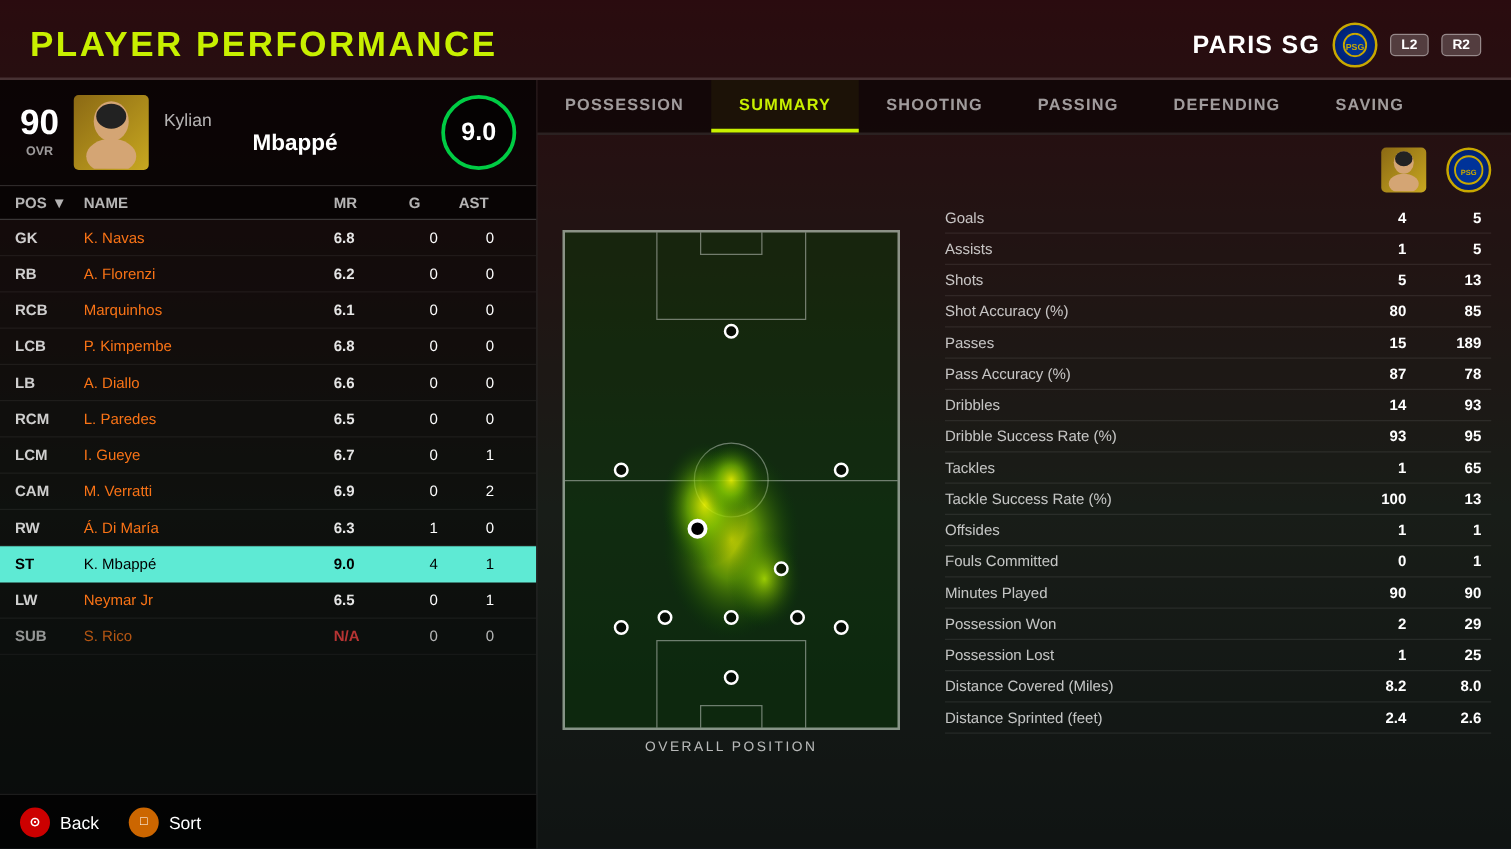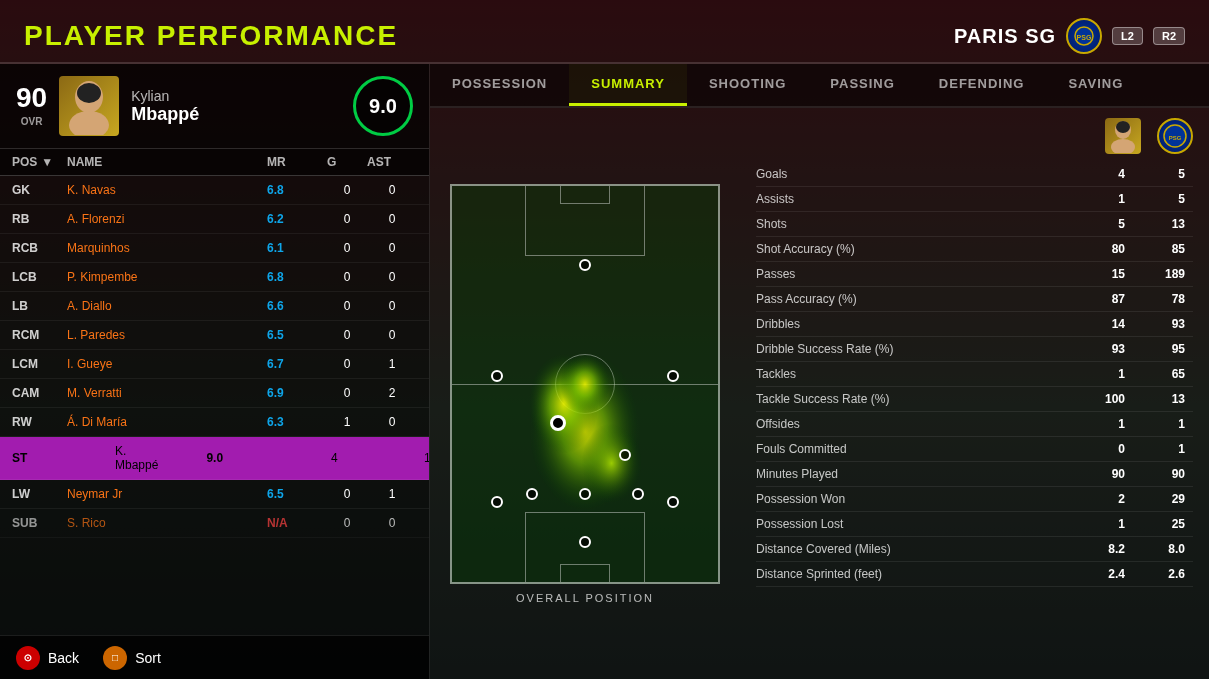--- a/index.html
+++ b/index.html
@@ -154,20 +154,21 @@
 
     .player-first-name {
       color: rgba(255,255,255,0.7);
       font-size: 14px;
     }
 
     .player-last-name {
       color: white;
       font-size: 18px;
       font-weight: 700;
+      text-align: center;
     }
 
     .match-rating-circle {
       width: 60px;
       height: 60px;
       border-radius: 50%;
       border: 3px solid #00cc44;
       display: flex;
       align-items: center;
       justify-content: center;
@@ -216,22 +217,21 @@
 
     .table-row {
       display: grid;
       grid-template-columns: 55px 1fr 60px 40px 50px;
       padding: 7px 12px;
       border-bottom: 1px solid rgba(255,255,255,0.06);
       align-items: center;
     }
 
     .table-row.selected {
-      background: #a21caf;
-      gap: 48px;
+      background: #5eead4;
     }
 
     .table-row.selected span {
       color: #000 !important;
     }
 
     .table-row.sub-row {
       opacity: 0.7;
     }
 
@@ -245,21 +245,21 @@
       color: #f97316;
       font-size: 12px;
       font-weight: 500;
     }
 
     .cell-mr {
       font-size: 12px;
       font-weight: 700;
     }
 
-    .cell-mr.good { color: #0ea5e9; }
+    .cell-mr.good { color: #e5e5e5; }
     .cell-mr.na { color: #ff4444; }
 
     .cell-g {
       color: white;
       font-size: 12px;
       text-align: center;
     }
 
     .cell-ast {
       color: white;

